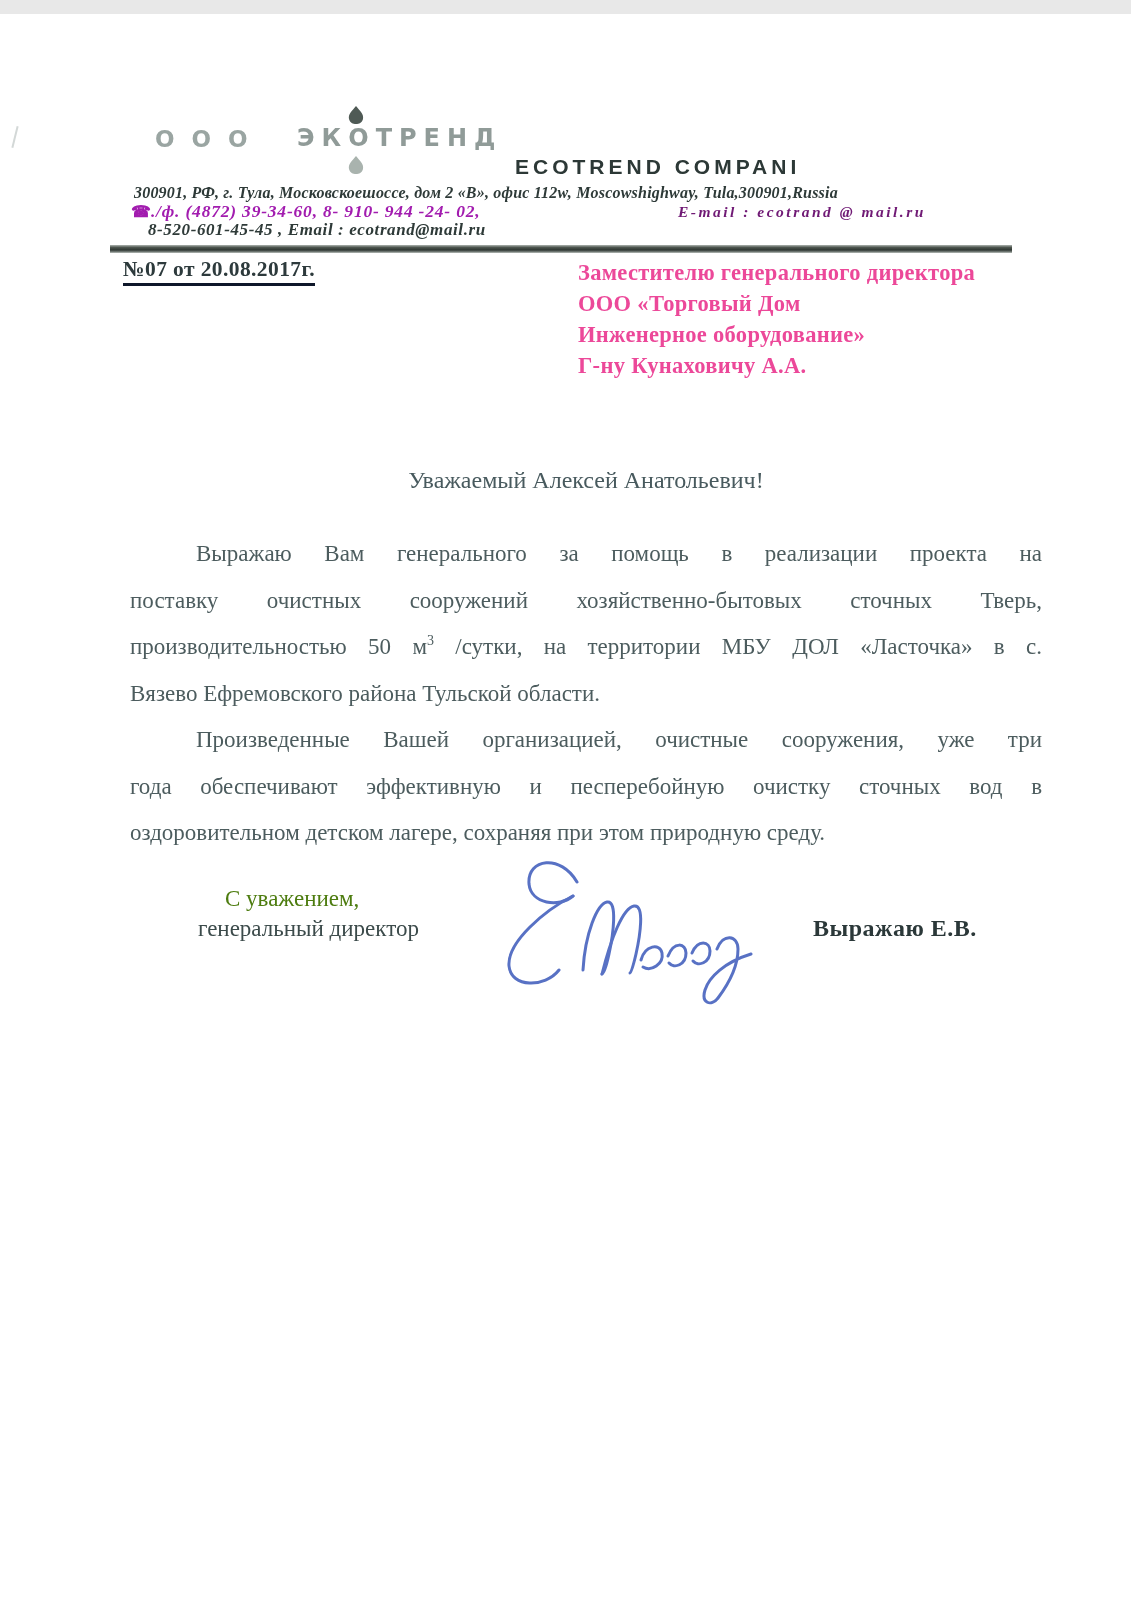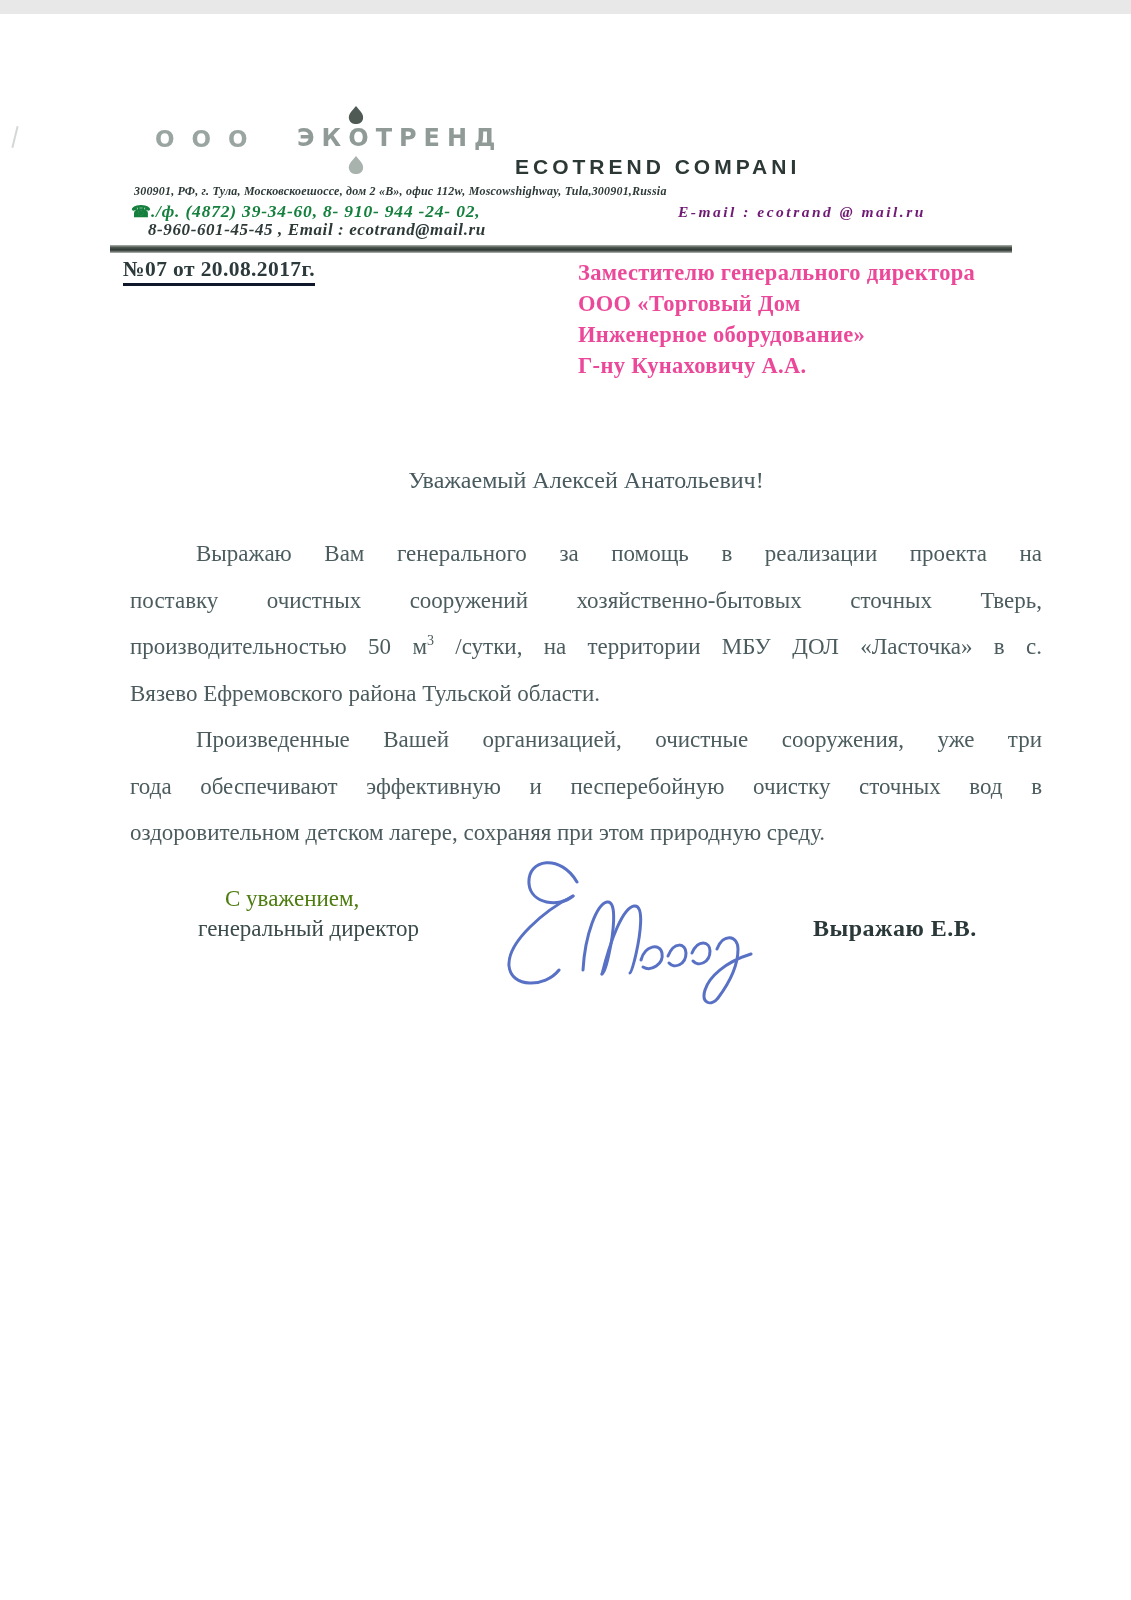--- a/index.html
+++ b/index.html
@@ -36,26 +36,26 @@
   
   .company-en{
     position:absolute;left:515px;top:141px;
     font-family:"Liberation Sans",sans-serif;
     font-weight:bold;
     font-size:21px;letter-spacing:4px;color:#2c3836;
   }
   .addr{
     position:absolute;left:134px;top:170px;
     font-style:italic;font-weight:bold;
-    font-size:12px;color:#2e3a38;letter-spacing:0.2px;white-space:nowrap;
+    font-size:16px;color:#2e3a38;letter-spacing:0.2px;white-space:nowrap;
   }
   .phone1{
     position:absolute;left:131px;top:187px;
     font-style:italic;font-weight:bold;
-    font-size:17.5px;color:#15803d;letter-spacing:0.8px;white-space:nowrap;
+    font-size:17.5px;color:#a21caf;letter-spacing:0.8px;white-space:nowrap;
   }
   .phone-glyph{font-style:normal;font-size:16px;letter-spacing:0;}
   .email-right{
     position:absolute;left:678px;top:189px;
     font-style:italic;font-weight:bold;
     font-size:15.5px;color:#701a75;letter-spacing:2.5px;white-space:nowrap;
   }
   .phone2{
     position:absolute;left:148px;top:206px;
     font-style:italic;font-weight:bold;
@@ -110,21 +110,21 @@
     </svg>
     <svg class="leaf leaf-bottom" viewBox="0 0 22 20">
       <path d="M11 1 C15 6 19 9 18 14 C17 18 14 19 11 19 C8 19 5 18 4 14 C3 9 7 6 11 1 Z" fill="#a9b3ae"></path>
     </svg>
   </div>
 
   <div class="company-en">ECOTREND COMPANI</div>
   <div class="addr">300901, РФ, г. Тула, Московскоешоссе, дом 2 «В», офис 112w, Moscowshighway, Tula,300901,Russia</div>
   <div class="phone1"><span class="phone-glyph">☎</span><span>./ф. (4872) 39-34-60,  8- 910- 944 -24- 02,</span></div>
   <div class="email-right">E-mail : ecotrand @ mail.ru</div>
-  <div class="phone2">8-960-601-45-45 , Email : ecotrand@mail.ru</div>
+  <div class="phone2">8-520-601-45-45 , Email : ecotrand@mail.ru</div>
 
   <div class="divider"></div>
 
   <div class="refnum">№07 от 20.08.2017г.</div>
   <div class="recipient">
     <div>Заместителю генерального директора</div>
     <div>ООО «Торговый Дом</div>
     <div>Инженерное оборудование»</div>
     <div>Г-ну Кунаховичу А.А.</div>
   </div>

